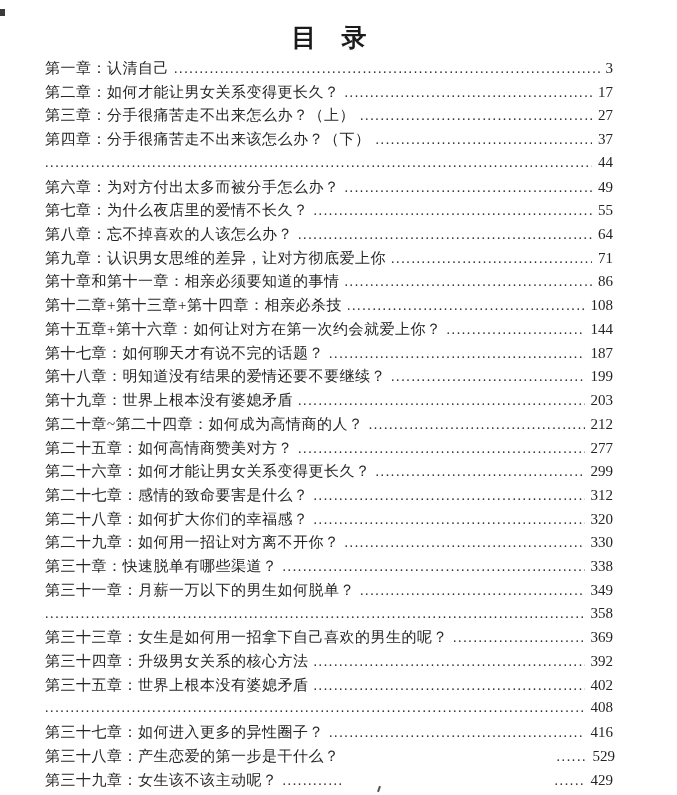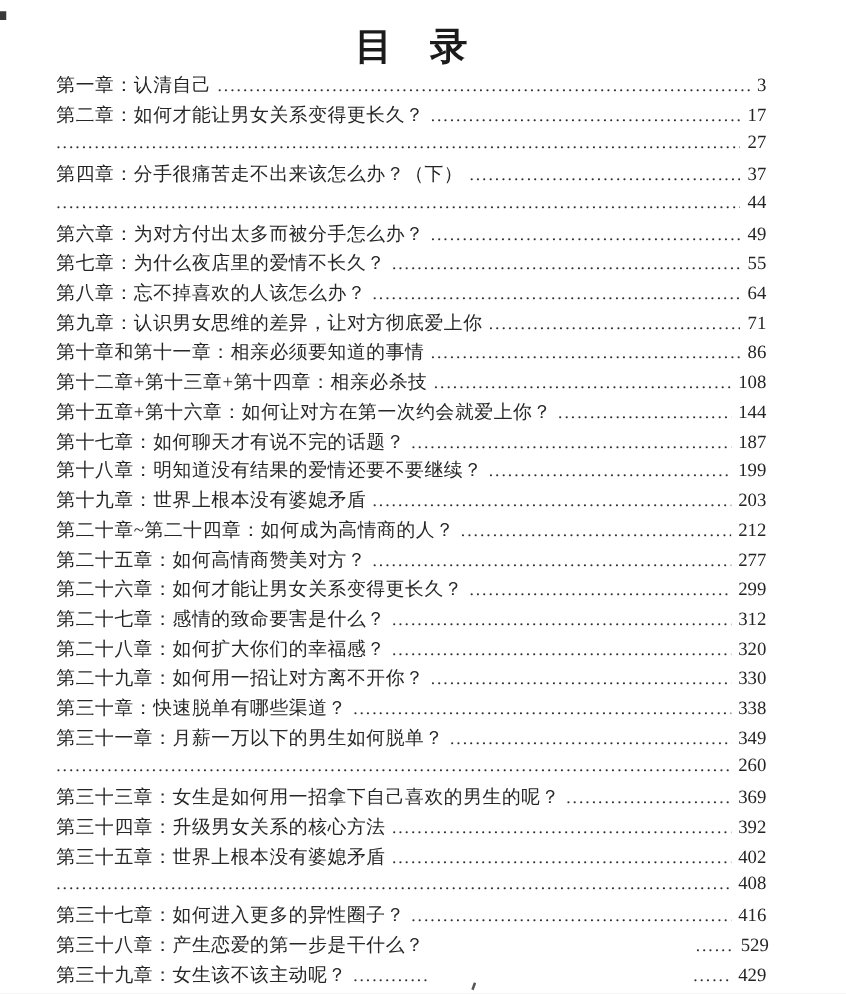--- a/index.html
+++ b/index.html
@@ -11,21 +11,21 @@
     background: #ffffff;
     box-sizing: border-box;
     padding: 22px 64px 0 45px;
     font-family: "Liberation Serif", "DejaVu Serif", serif;
     color: #262626;
     overflow: hidden;
   }
   .title {
     margin: 0 0 5px 0;
     text-align: center;
-    font-size: 30px;
+    font-size: 25px;
     font-weight: bold;
     line-height: 32px;
     color: #1b1b1b;
   }
   .toc { width: 100%; font-family: Liberation Serif, serif; }
   .row {
     display: flex;
     align-items: baseline;
     height: 23.72px;
     font-size: 15px;
@@ -74,20 +74,21 @@
   </div>
 
   <div class="row">
     <span class="label">第二章：如何才能让男女关系变得更长久？</span>
     <span class="dots dots-lead">................................................................................................................................................................................................................................................................................................................................</span>
 
     <span class="pagenum">17</span>
   </div>
 
   <div class="row">
+    <span class="label">第三章：分手很痛苦走不出来怎么办？（上）</span>
     <span class="dots dots-lead">................................................................................................................................................................................................................................................................................................................................</span>
 
     <span class="pagenum">27</span>
   </div>
 
   <div class="row">
     <span class="label">第四章：分手很痛苦走不出来该怎么办？（下）</span>
     <span class="dots dots-lead">................................................................................................................................................................................................................................................................................................................................</span>
 
     <span class="pagenum">37</span>
@@ -221,21 +222,21 @@
   <div class="row">
     <span class="label">第三十一章：月薪一万以下的男生如何脱单？</span>
     <span class="dots dots-lead">................................................................................................................................................................................................................................................................................................................................</span>
 
     <span class="pagenum">349</span>
   </div>
 
   <div class="row">
     <span class="dots dots-lead">................................................................................................................................................................................................................................................................................................................................</span>
 
-    <span class="pagenum">260</span>
+    <span class="pagenum">358</span>
   </div>
 
   <div class="row">
     <span class="label">第三十三章：女生是如何用一招拿下自己喜欢的男生的呢？</span>
     <span class="dots dots-lead">................................................................................................................................................................................................................................................................................................................................</span>
 
     <span class="pagenum">369</span>
   </div>
 
   <div class="row">

